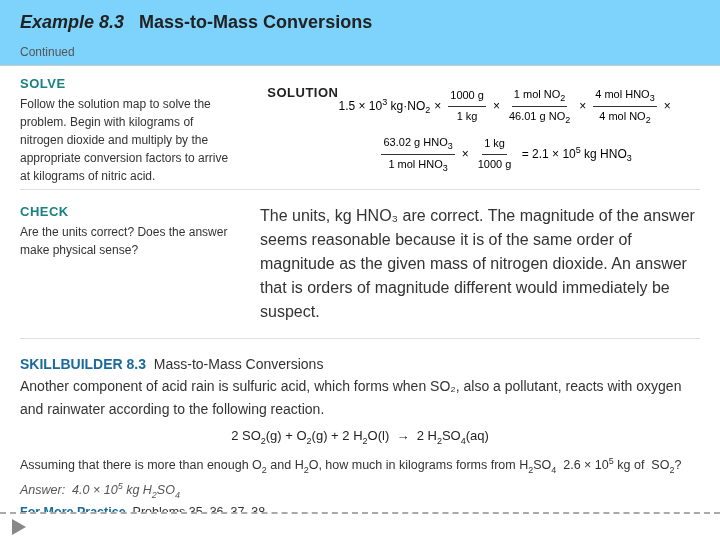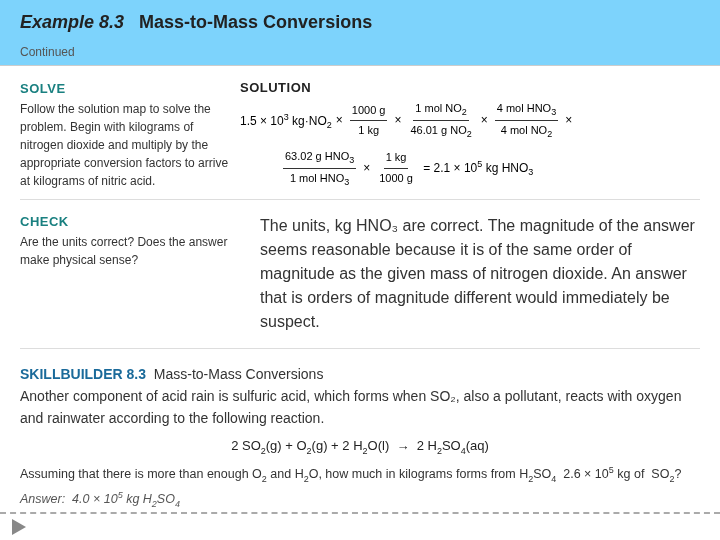--- a/index.html
+++ b/index.html
@@ -56,21 +56,21 @@
       margin-bottom: 4px;
       letter-spacing: 0.5px;
     }
     .section-text {
       font-size: 12px;
       color: #333;
       line-height: 1.5;
     }
     .solution-img {
       display: flex;
-      flex-direction: column;
+      flex-direction: row;
       justify-content: center;
       padding: 4px 0;
     }
     
     .formula-container {
       font-size: 12px;
       line-height: 1.8;
     }
     .formula-line {
       display: flex;

